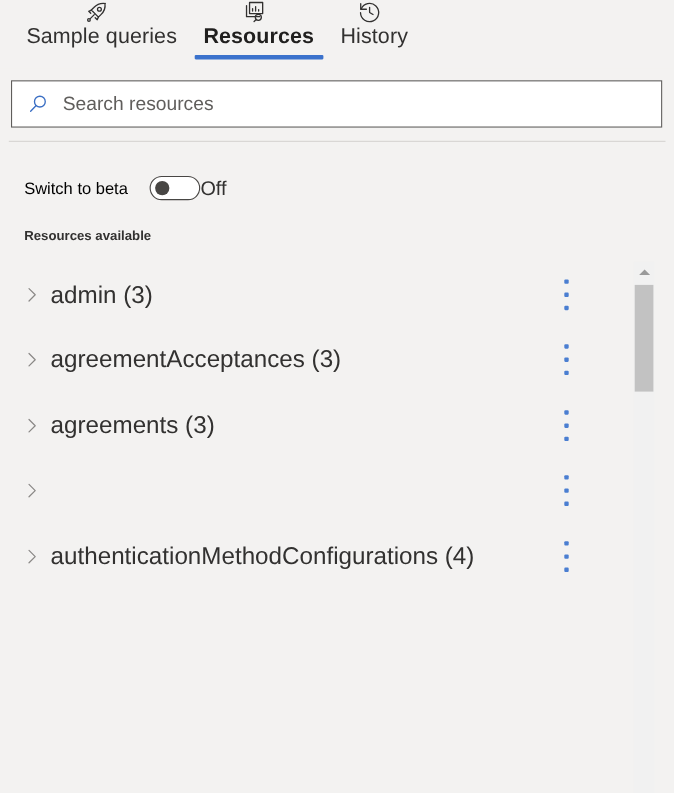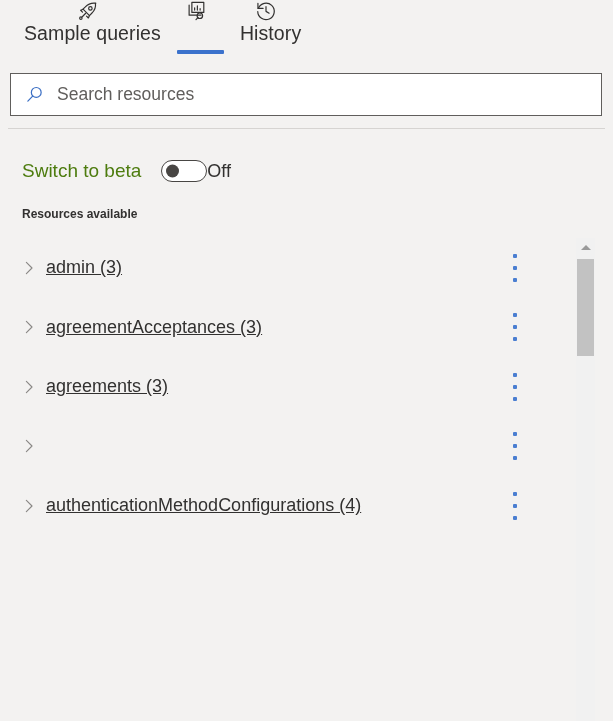--- a/index.html
+++ b/index.html
@@ -116,22 +116,22 @@
   
   .beta-row {
     position: absolute;
     left: 22px;
     top: 156px;
     display: flex;
     align-items: center;
     height: 30px;
   }
   .beta-label {
-    font-size: 19px;
-    color: #4d7c0f;
+    font-size: 15px;
+    color: #000000;
     margin-right: 20px;
     white-space: nowrap;
   }
   .toggle {
     width: 46px;
     height: 22px;
     border-radius: 11px;
     border: 1px solid #484644;
     background: #ffffff;
     position: relative;
@@ -186,24 +186,23 @@
     width: 22px;
     height: 22px;
     margin-left: 18px;
     margin-right: 6px;
     display: flex;
     align-items: center;
     justify-content: center;
     flex: 0 0 auto;
   }
   .row-label {
-    font-size: 18px;
+    font-size: 22px;
     color: #323130;
     white-space: nowrap;
-    text-decoration: underline;
   }
   .kebab {
     position: absolute;
     left: 507px;
     top: 50%;
     transform: translateY(-50%);
     width: 16px;
     height: 34px;
     display: flex;
     flex-direction: column;
@@ -282,20 +281,21 @@
   <div class="tab selected">
     <span class="tab-icon">
       <svg width="22" height="22" viewBox="0 0 24 24" fill="none" stroke="#323130" stroke-width="1.3" stroke-linecap="round" stroke-linejoin="round">
         <path d="M7.5 2.5h13v11h-13z"></path>
         <path d="M4.5 5.5v11h13"></path>
         <path d="M10.5 11V8.5M13.5 11V6.5M16.5 11V9.5"></path>
         <circle cx="16.2" cy="17.2" r="3"></circle>
         <path d="M14.1 19.3 12 21.4"></path>
       </svg>
     </span>
+    <span class="tab-label">Resources</span>
     <span class="tab-underline"></span>
   </div>
 
   <div class="tab">
     <span class="tab-icon">
       <svg width="22" height="22" viewBox="0 0 24 24" fill="none" stroke="#323130" stroke-width="1.3" stroke-linecap="round" stroke-linejoin="round">
         <path d="M3.6 9.2A9 9 0 1 1 3 12.6"></path>
         <path d="M3.2 3.6v5.6h5.6"></path>
         <path d="M12 7.3v5.1l3.4 2"></path>
       </svg>

